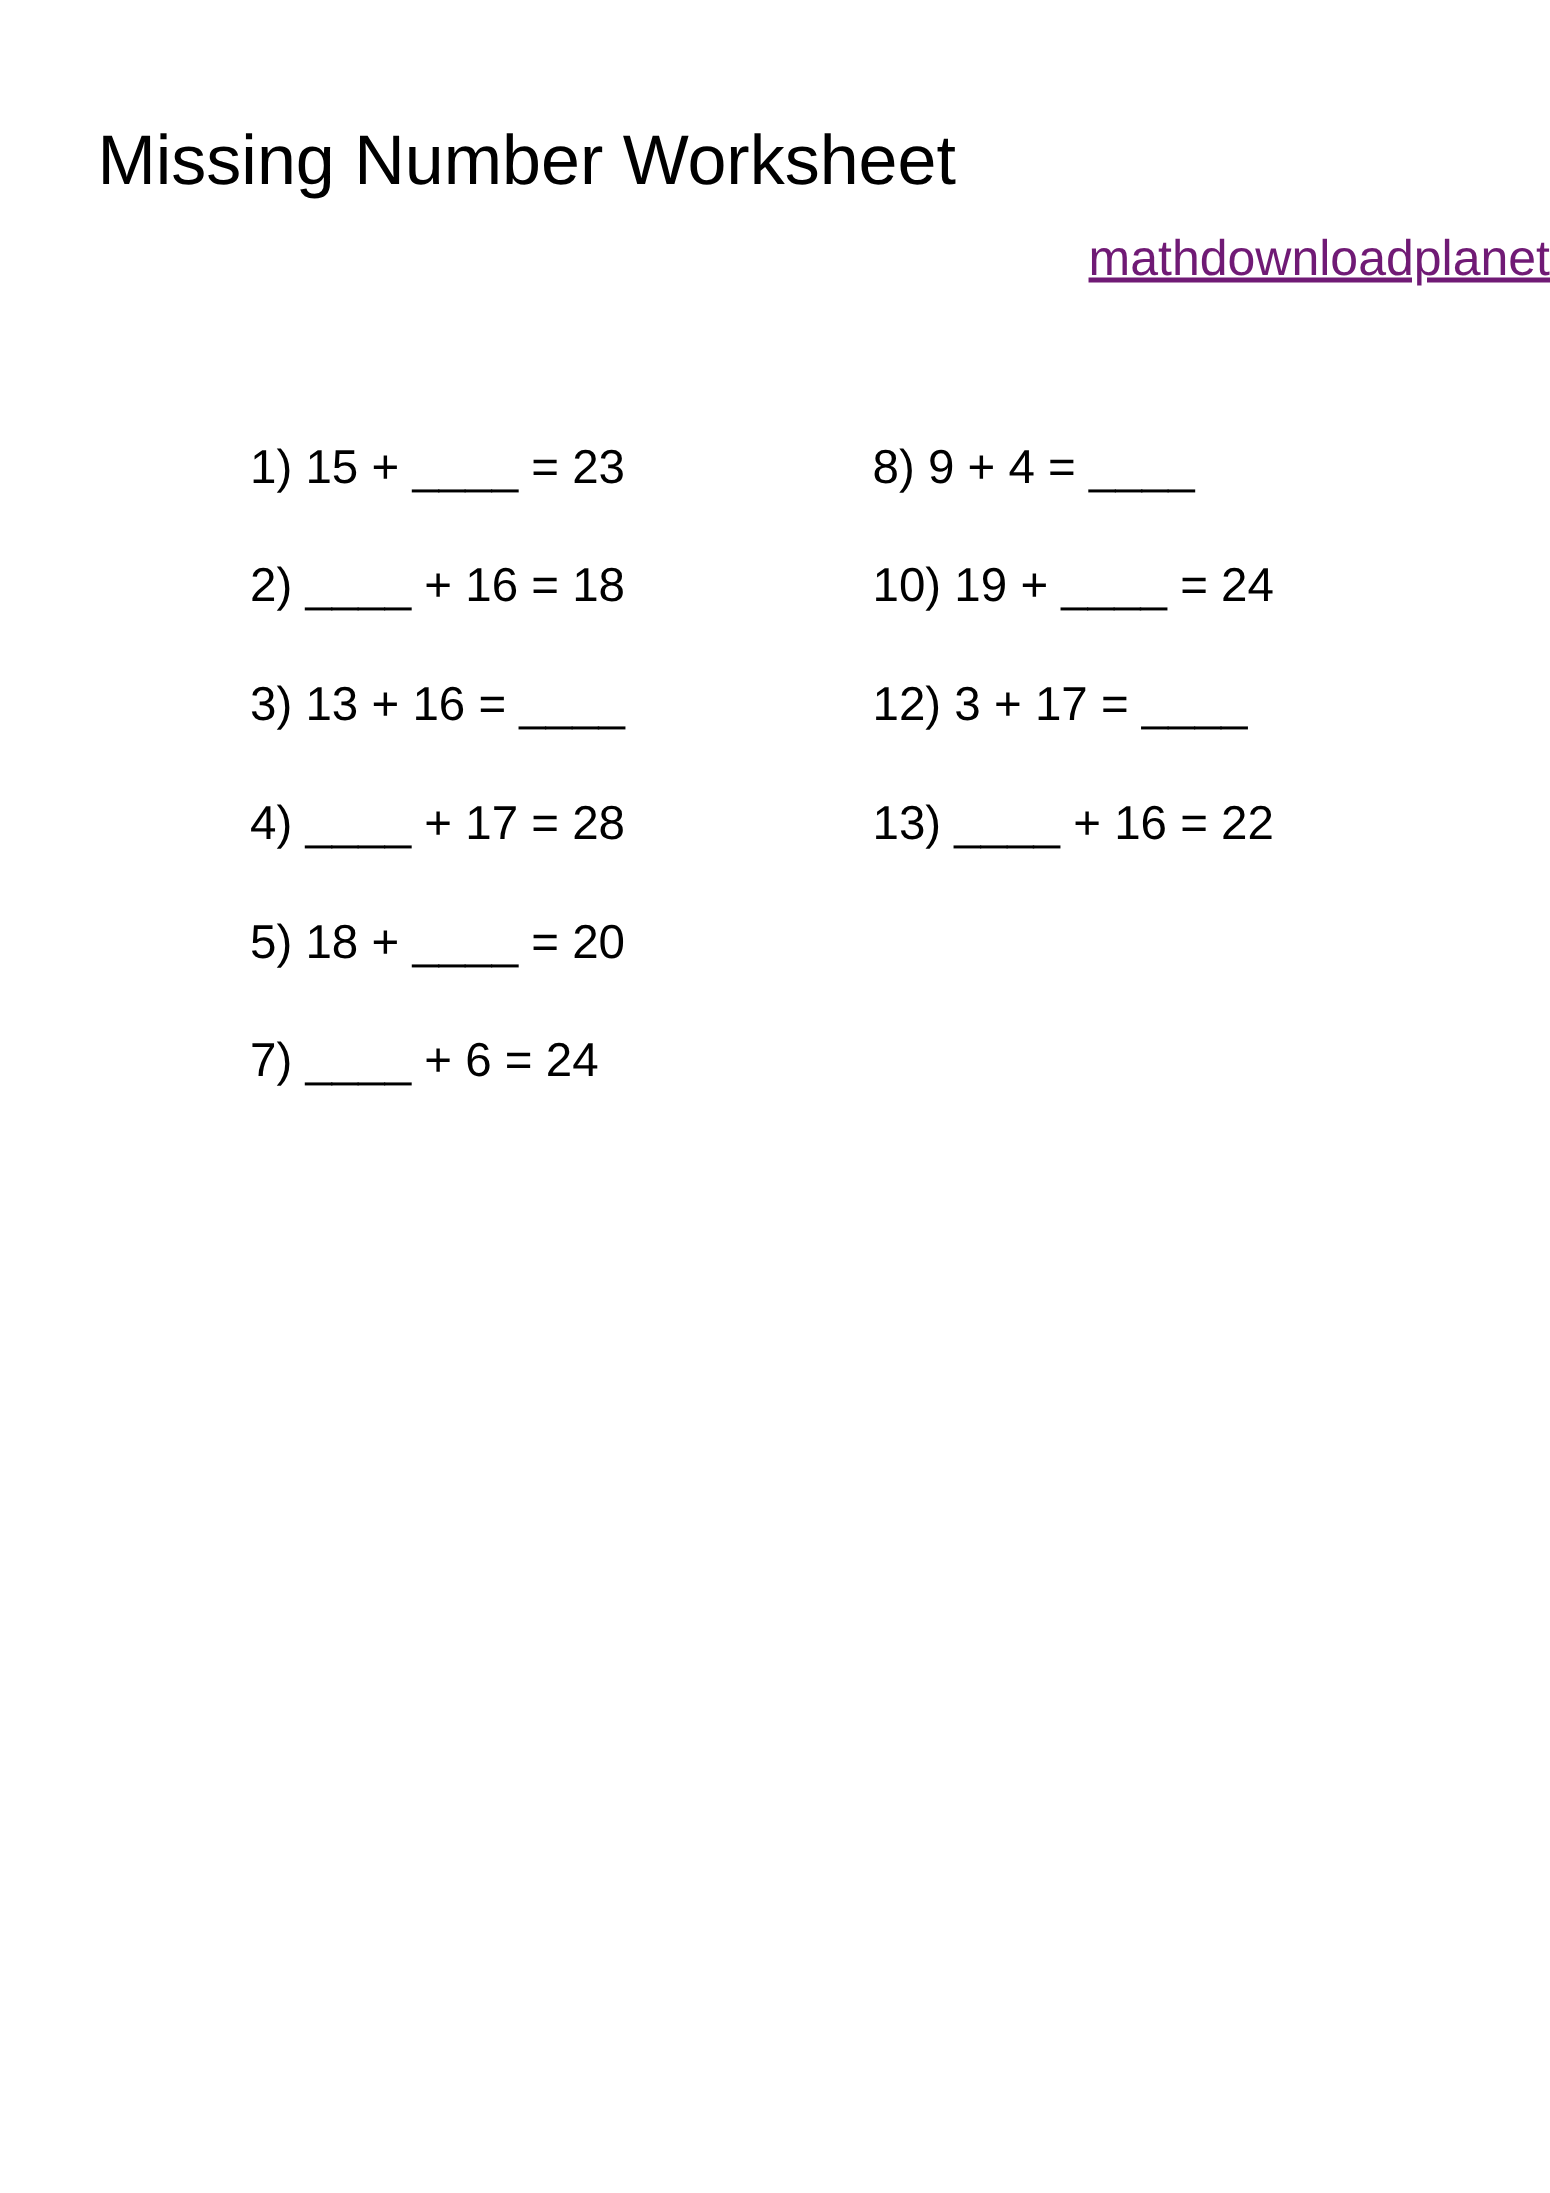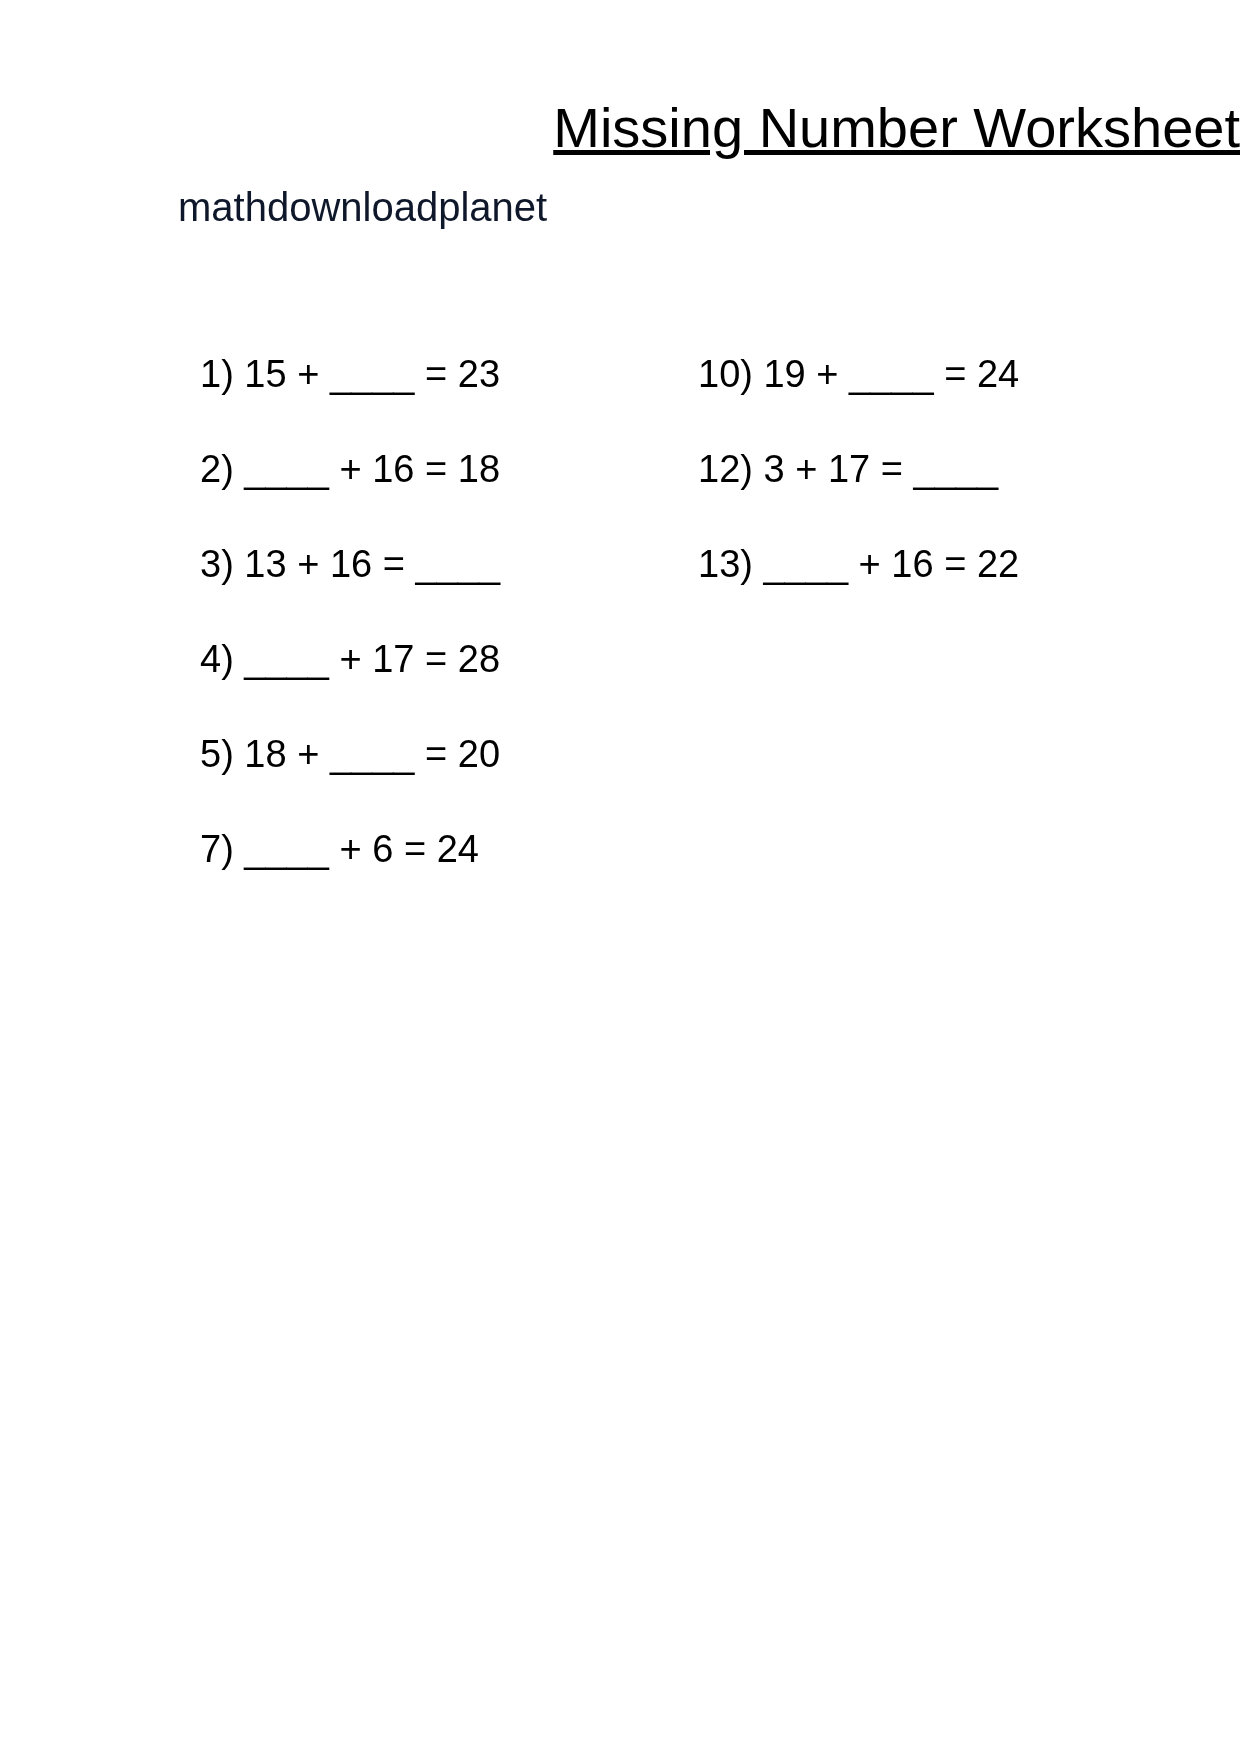--- a/index.html
+++ b/index.html
@@ -15,38 +15,38 @@
       font-family: "Liberation Sans", sans-serif;
       color: #000000;
     }
     .title {
       position: absolute;
       left: 0;
       top: 96px;
       width: 1240px;
       padding-left: 78px;
       box-sizing: border-box;
-      text-align: right;
+      text-align: left;
       font-size: 56px;
       line-height: 64px;
       white-space: nowrap;
-      text-decoration: underline;
     }
     .subtitle {
       position: absolute;
       left: 0;
       top: 184px;
       width: 1240px;
       padding-left: 178px;
       box-sizing: border-box;
-      text-align: left;
+      text-align: right;
       font-size: 40px;
       line-height: 46px;
-      color: #0f172a;
+      color: #701a75;
       white-space: nowrap;
+      text-decoration: underline;
     }
     .column {
       position: absolute;
       top: 351px;
     }
     .col-left { left: 200px; }
     .col-right { left: 698px; }
     .problem {
       height: 95px;
       font-size: 38px;
@@ -64,17 +64,18 @@
   <div class="column col-left">
     <div class="problem">1) 15 + ____ = 23</div>
     <div class="problem">2) ____ + 16 = 18</div>
     <div class="problem">3) 13 + 16 = ____</div>
     <div class="problem">4) ____ + 17 = 28</div>
     <div class="problem">5) 18 + ____ = 20</div>
     <div class="problem">7) ____ + 6 = 24</div>
   </div>
 
   <div class="column col-right">
+    <div class="problem">8) 9 + 4 = ____</div>
     <div class="problem">10) 19 + ____ = 24</div>
     <div class="problem">12) 3 + 17 = ____</div>
     <div class="problem">13) ____ + 16 = 22</div>
   </div>
 </div>
 
 </body></html>

